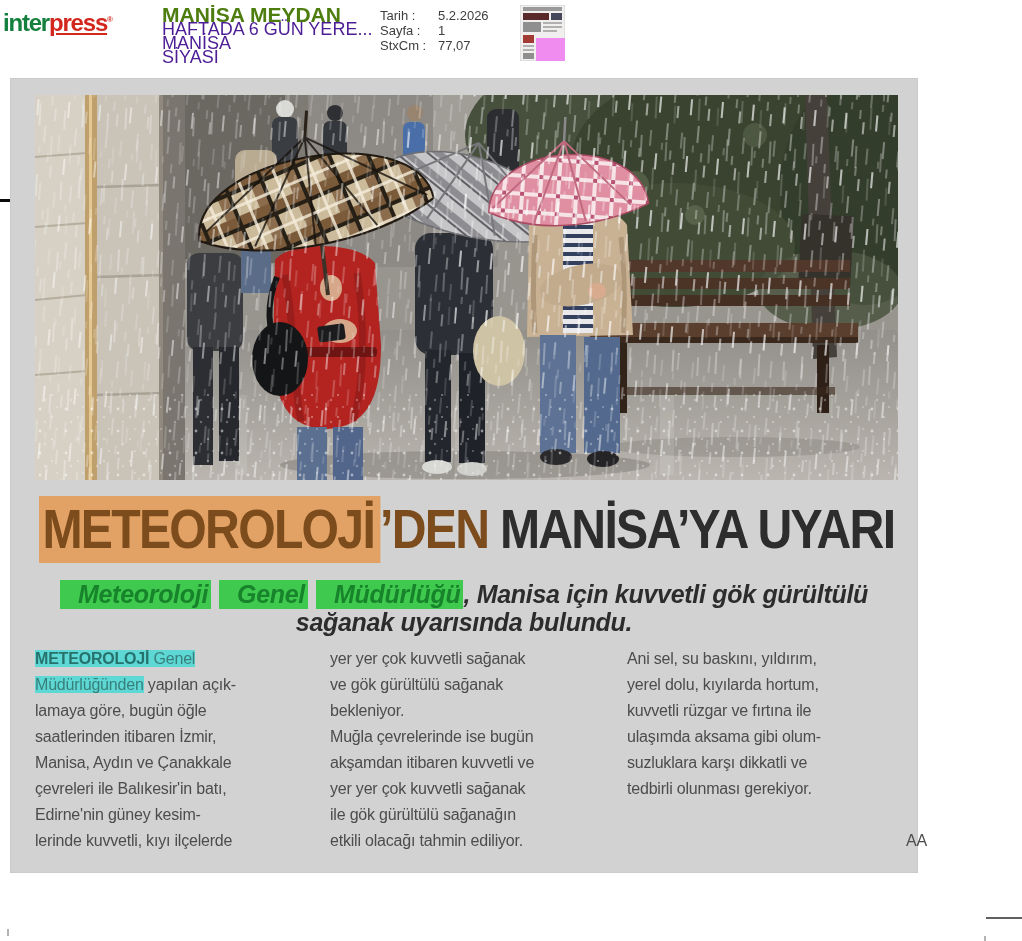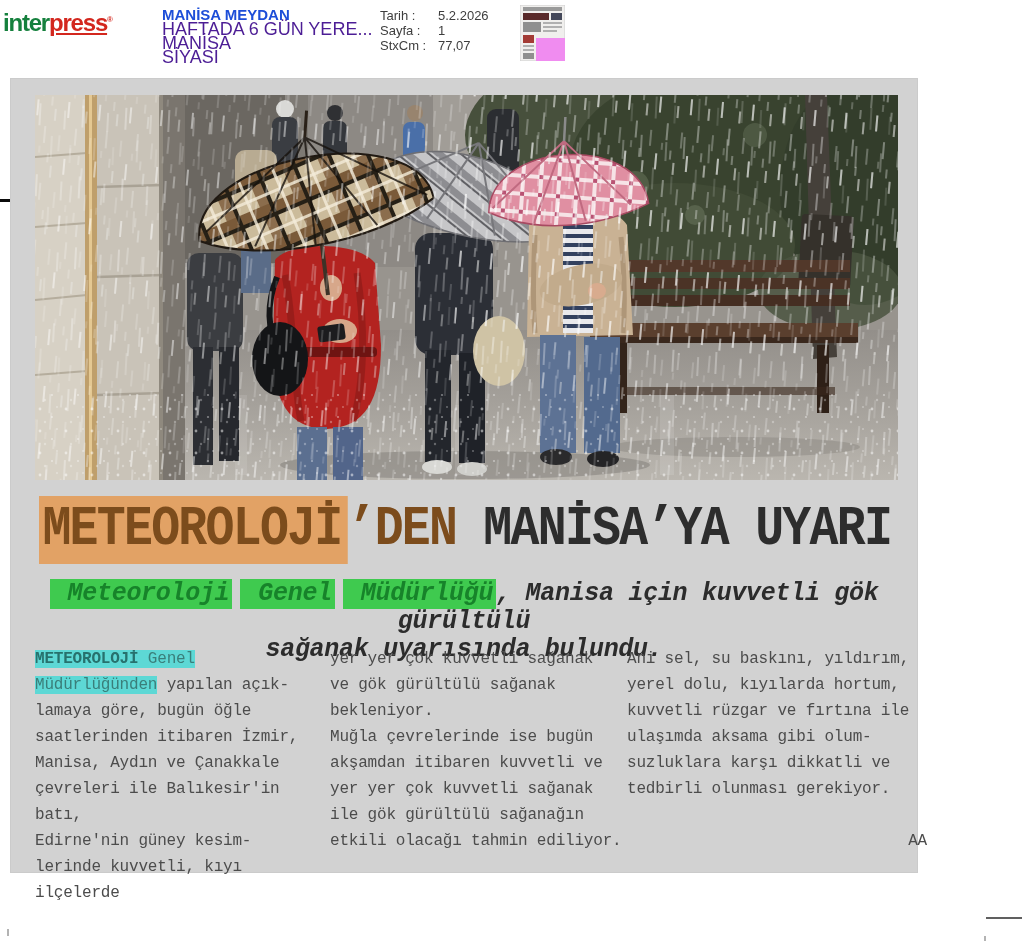--- a/index.html
+++ b/index.html
@@ -6,33 +6,33 @@
   body {
     width:1022px; height:941px; position:relative; overflow:hidden;
     background:#ffffff; font-family:"Liberation Sans", sans-serif;
   }
   
   .logo { position:absolute; left:3px; top:7px; font-size:24px; font-weight:bold; letter-spacing:-1.2px; line-height:26px; white-space:nowrap; }
   .logo .p1 { color:#15803d; }
   .logo .p2 { color:#d3271e;text-decoration:underline; }
   .logo .reg { font-size:8px; color:#d3271e; vertical-align:super; letter-spacing:0; }
   .pub { position:absolute; left:162px; top:7px; }
-  .pub .name { font-size:15px; font-weight:bold; color:#1d4ed8; line-height:15px; }
+  .pub .name { font-size:21px; font-weight:bold; color:#4d7c0f; line-height:15px; }
   .pub .line { font-size:18px; color:#4c1d95; line-height:14px; }
   .meta { position:absolute; left:380px; top:8px; font-size:13px; color:#3e3e3e; }
   .meta .row { display:flex; line-height:15px; }
   .meta .label { width:58px; }
   .thumb { position:absolute; left:520px; top:5px; width:45px; height:56px; }
   
   .mark-left  { position:absolute; left:0; top:199px; width:15px; height:3px; background:#0b0b0b; }
   .mark-right { position:absolute; left:986px; top:917px; width:36px; height:2px; background:#606060; }
   .tick-bl { position:absolute; left:7px;  top:929px; width:2px; height:7px; background:#b3b3b3; }
   .tick-br { position:absolute; left:984px; top:936px; width:2px; height:5px; background:#b3b3b3; }
   
-  .clip-box { position:absolute; left:10px; top:78px; width:908px; height:795px; background:#d2d2d2; box-shadow: inset 0 0 0 1px rgba(0,0,0,0.03); font-family: Liberation Mono, monospace; }
+  .clip-box { position:absolute; left:10px; top:78px; width:908px; height:795px; background:#d2d2d2; box-shadow: inset 0 0 0 1px rgba(0,0,0,0.03); }
   .photo { position:absolute; left:25px; top:17px; width:863px; height:385px; display:block; }
   
   .headline { position:absolute; left:29px; top:420px; white-space:nowrap; font-weight:bold; font-size:56px; line-height:62px; letter-spacing:-2px; transform:scaleX(0.86); transform-origin:left top; }
   .headline .hl-orange { background:#e2a265; color:#7c4c1c; padding:1px 7px 3px 4px; }
   .headline .brown { color:#7c4c1c; }
   .headline .dark  { color:#2d2d2d; }
   
   .subhead { position:absolute; left:0; top:502px; width:100%; text-align:center; font-style:italic; font-weight:bold; font-size:25px; line-height:28px; color:#2c2c2c; letter-spacing:-0.3px; }
   .subhead .ghl { background:#3fca4f; color:#17832a; padding:0 3px 1px 18px; }
   .subhead .gap { margin-right:8px; }

